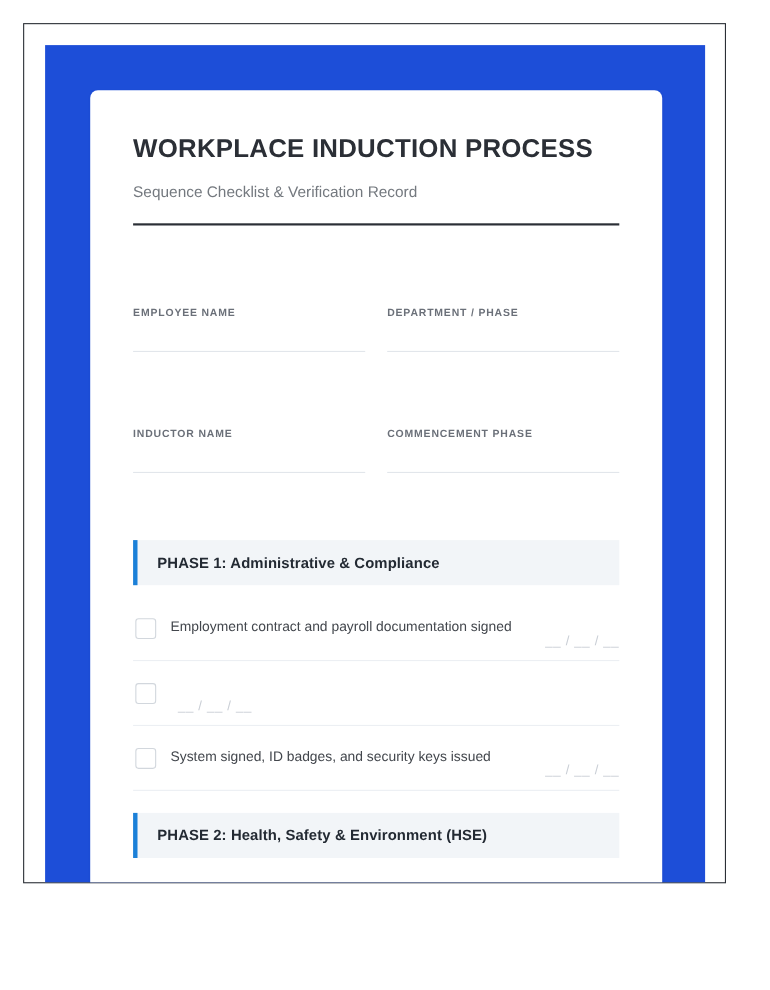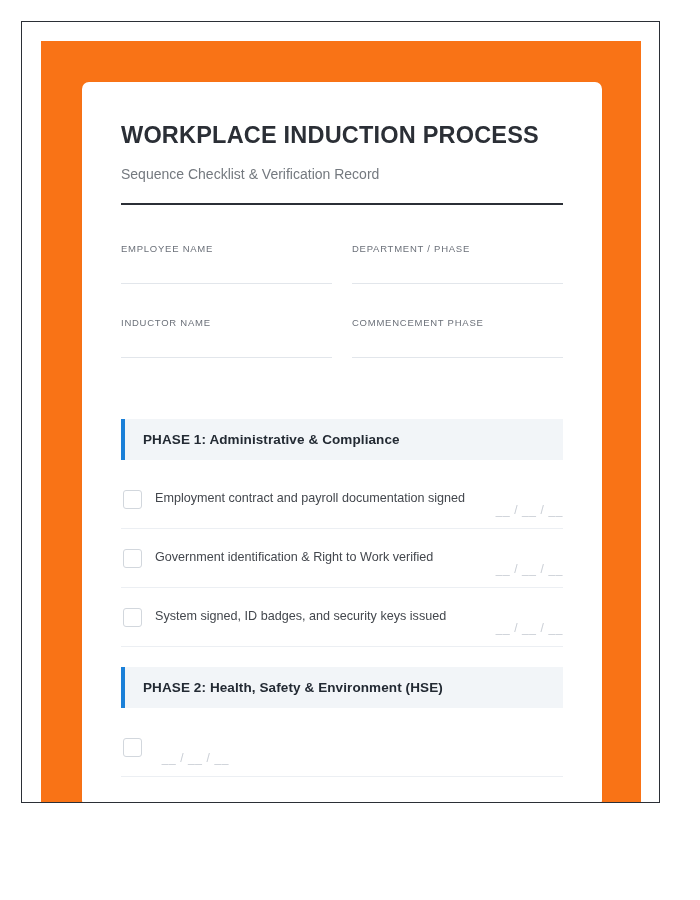--- a/index.html
+++ b/index.html
@@ -28,21 +28,21 @@
     overflow: hidden;
   }
 
   
   .page-viewport {
     position: absolute;
     left: 19px;
     top: 19px;
     width: 600px;
     height: 763px;
-    background: #f97316;
+    background: #1d4ed8;
     box-sizing: border-box;
     overflow: hidden;
   }
 
   
   .doc-card {
     position: absolute;
     left: 41px;
     top: 41px;
     width: 520px;
@@ -79,24 +79,25 @@
     grid-template-columns: 1fr 1fr;
     column-gap: 20px;
     row-gap: 0;
     margin-bottom: 36px;
   }
   .meta-field {
     padding-top: 8px;
   }
   .meta-label {
     font-size: 9.5px;
-    font-weight: normal;
+    font-weight: bold;
     letter-spacing: 0.75px;
     color: #6b7079;
     margin-bottom: 29px;
+    margin-top: 36px;
   }
   .meta-line {
     height: 1px;
     background: #e2e6eb;
     margin-bottom: 25px;
   }
 
   
   .phase-band {
     background: #f2f5f8;
@@ -188,21 +189,20 @@
       </div>
 
       <div class="check-row">
         <div class="checkbox"></div>
         <div class="check-text">Employment contract and payroll documentation signed</div>
         <div class="date-slot">__ / __ / __</div>
       </div>
 
       <div class="check-row">
         <div class="checkbox"></div>
-        <div class="check-text">Government identification &amp; Right to Work verified</div>
         <div class="date-slot">__ / __ / __</div>
       </div>
 
       <div class="check-row">
         <div class="checkbox"></div>
         <div class="check-text">System signed, ID badges, and security keys issued</div>
         <div class="date-slot">__ / __ / __</div>
       </div>
 
       <div class="phase-gap"></div>

